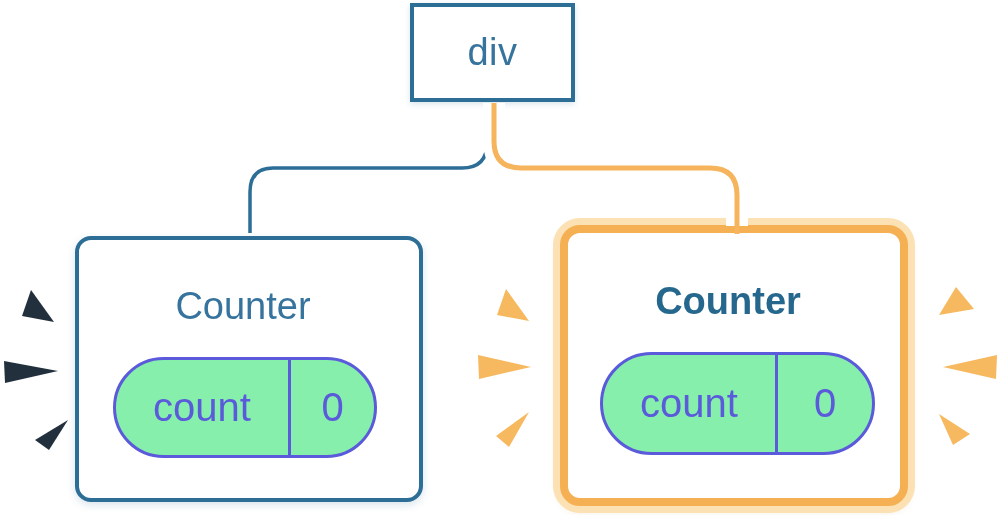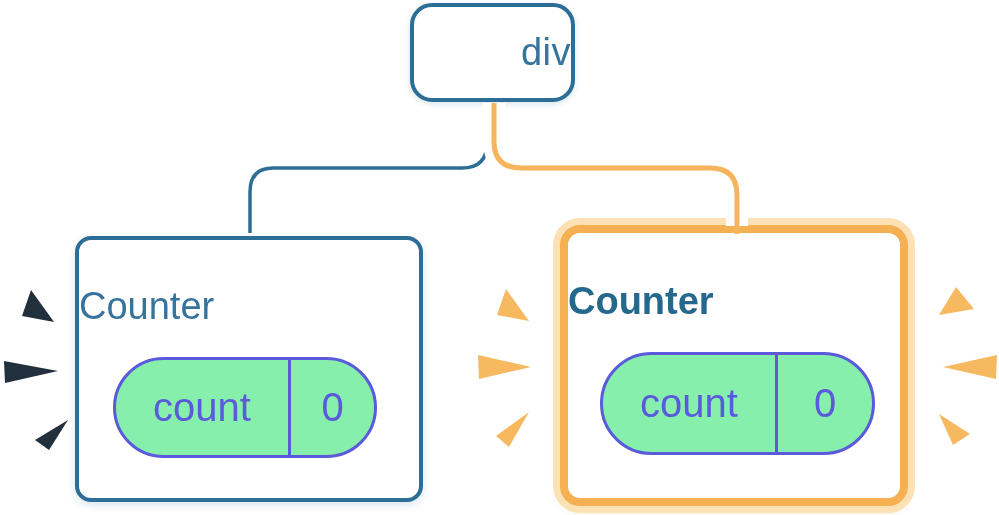--- a/index.html
+++ b/index.html
@@ -3,39 +3,39 @@
 <meta charset="utf-8">
 <style>
   html,body{margin:0;padding:0;background:#ffffff;}
   .canvas{
     position:relative;width:999px;height:515px;background:#ffffff;overflow:hidden;
     font-family:"Liberation Sans", sans-serif;
   }
   
   .root-node{
     position:absolute;left:410px;top:3px;width:165px;height:99px;
-    box-sizing:border-box;border:4px solid #2D6E96;border-radius:22px;
-    background:#ffffff;display:flex;align-items:center;justify-content:flex-end;
+    box-sizing:border-box;border:4px solid #2D6E96;border-radius:0;
+    background:#ffffff;display:flex;align-items:center;justify-content:center;
     z-index:2;box-shadow:0 2px 6px rgba(45,110,150,0.18);
   }
   .root-node span{font-size:38px;color:#36749E;letter-spacing:0.5px;}
   
   .card{position:absolute;box-sizing:border-box;background:#ffffff;z-index:1;}
   .card-left{
     left:75px;top:236px;width:348px;height:266px;
     border:4px solid #2D6E96;border-radius:16px;
     box-shadow:0 3px 8px rgba(45,110,150,0.18);
   }
   .card-right{
     left:560px;top:225px;width:348px;height:281px;
     border:8px solid #F5B053;border-radius:20px;
     box-shadow:0 0 0 7px #FBE1B3, 0 4px 10px rgba(190,130,40,0.25);
   }
   .card-title{
-    position:absolute;left:0;right:12px;text-align:left;
+    position:absolute;left:0;right:12px;text-align:center;
     font-size:38px;line-height:38px;
   }
   .card-left  .card-title{top:47px;color:#36749E;font-weight:400;}
   .card-right .card-title{top:49px;color:#26688D;font-weight:700;}
   
   .pill{
     position:absolute;box-sizing:border-box;display:flex;
     border:3px solid #5A5ADB;border-radius:54px;background:#86efac;overflow:hidden;
   }
   .card-left  .pill{left:34px;top:117px;width:264px;height:101px;}

